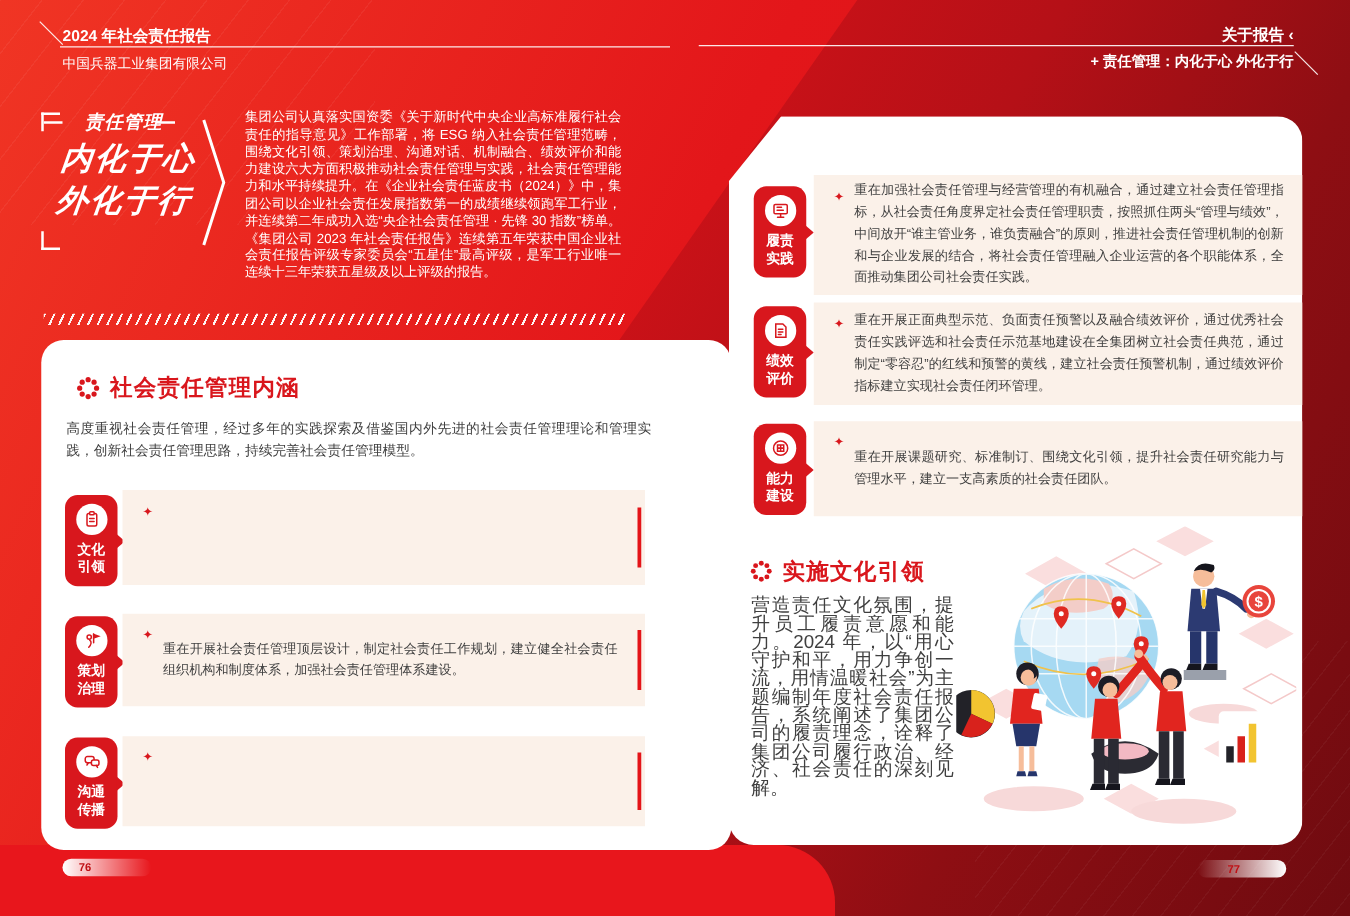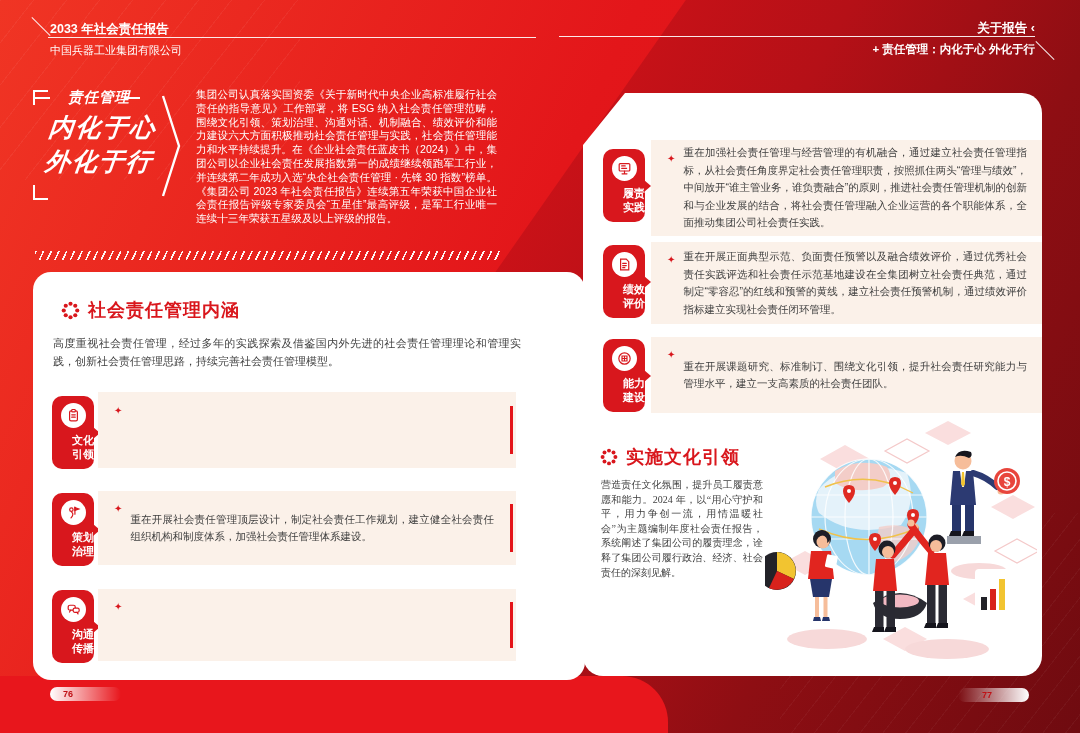--- a/index.html
+++ b/index.html
@@ -45,52 +45,52 @@
   
   .card{background:#fff;border-radius:18px;}
   .card-left{left:33px;top:272px;width:552px;height:408px;}
   .card-right{left:583px;top:93px;width:459px;height:583px;border-radius:20px;
     clip-path:polygon(0 52px,42px 0,100% 0,100% 100%,0 100%);}
 
   .sec-head{position:absolute;display:flex;align-items:center;gap:8px;color:#d9161c;font-size:18px;font-weight:bold;letter-spacing:1px;}
   .sec-intro{position:absolute;color:#3f3f3f;font-size:11px;line-height:18px;text-align:justify;}
 
   
-  .badge{position:absolute;width:42px;background:#d8171d;border-radius:10px;text-align:right;padding:7px 0 8px;}
+  .badge{position:absolute;width:42px;background:#d8171d;border-radius:10px;text-align:center;padding:7px 0 8px;}
   .badge-circle{width:25px;height:25px;border-radius:50%;background:#fff;margin:0 auto 5px;display:flex;align-items:center;justify-content:center;}
   .badge-label{color:#fff;font-size:11px;line-height:14px;font-weight:bold;}
   .badge-notch{position:absolute;right:-6px;top:42%;width:0;height:0;border-top:6px solid transparent;border-bottom:6px solid transparent;border-left:7px solid #d8171d;}
 
   
   .ibox{position:absolute;background:#fbf1e9;display:flex;align-items:center;padding:0 22px 0 16px;}
   .ibox .star{color:#d8171d;font-size:10px;margin-right:8px;align-self:flex-start;}
   .ibox .itext{color:#3f3f3f;font-size:10.5px;line-height:17.5px;text-align:justify;flex:1;}
   .ibox .rbar{position:absolute;right:3px;top:18%;height:64%;width:3px;background:#e41419;}
   .ibox1 .star,.ibox2 .star,.ibox3 .star{margin-top:0;}
 
-  .culture-body{position:absolute;color:#3f3f3f;font-size:10px;line-height:14.6px;text-align:justify;font-family:Liberation Serif, serif;}
+  .culture-body{position:absolute;color:#3f3f3f;font-size:15px;line-height:14.6px;text-align:justify;}
 
   
   .pill{position:absolute;height:14px;line-height:14px;font-size:9px;font-weight:bold;color:#c01015;border-radius:7px;}
   .pill-l{left:50px;top:687px;width:58px;padding-left:13px;background:linear-gradient(90deg,#ffffff 0%,rgba(255,255,255,0) 100%);}
   .pill-r{left:958px;top:688px;width:58px;text-align:center;padding-right:13px;background:linear-gradient(270deg,#ffffff 0%,rgba(255,255,255,0) 100%);}
 </style>
 </head>
 <body>
 
 <div id="page">
 
   <div class="abs bg-base"></div>
   <div class="abs bg-bright"></div>
   <div class="abs bg-bottomleft"></div>
   <div class="abs bg-hairlines-tl"></div>
   <div class="abs bg-hairlines-br"></div>
 
   <div class="abs hdr-diag-l"></div>
-  <div class="abs hdr-text hdr-title">2033 年社会责任报告</div>
+  <div class="abs hdr-text hdr-title">2024 年社会责任报告</div>
   <div class="abs hdr-line-l"></div>
   <div class="abs hdr-text hdr-company">中国兵器工业集团有限公司</div>
   <div class="abs hdr-text hdr-about">关于报告 ‹</div>
   <div class="abs hdr-line-r"></div>
   <div class="abs hdr-text hdr-chapter">+ 责任管理：内化于心 外化于行</div>
   <div class="abs hdr-diag-r"></div>
 
   <div class="abs hero-frame">
     <div class="corner c-tl"></div>
     <div class="corner c-bl"></div>

